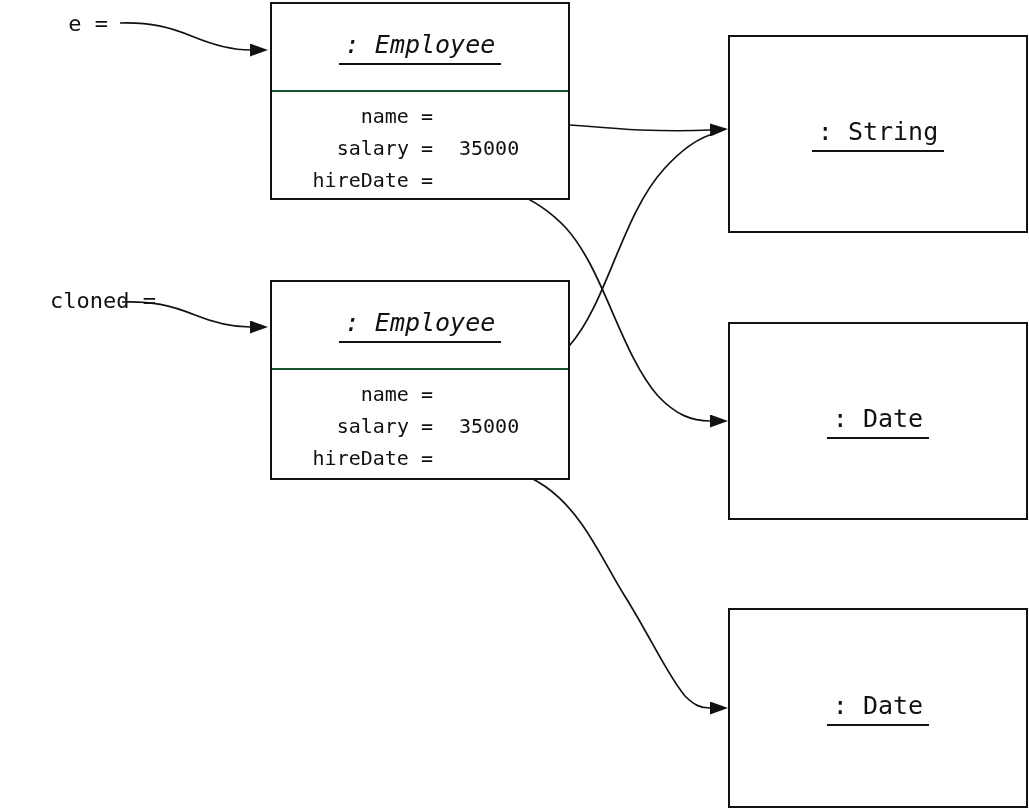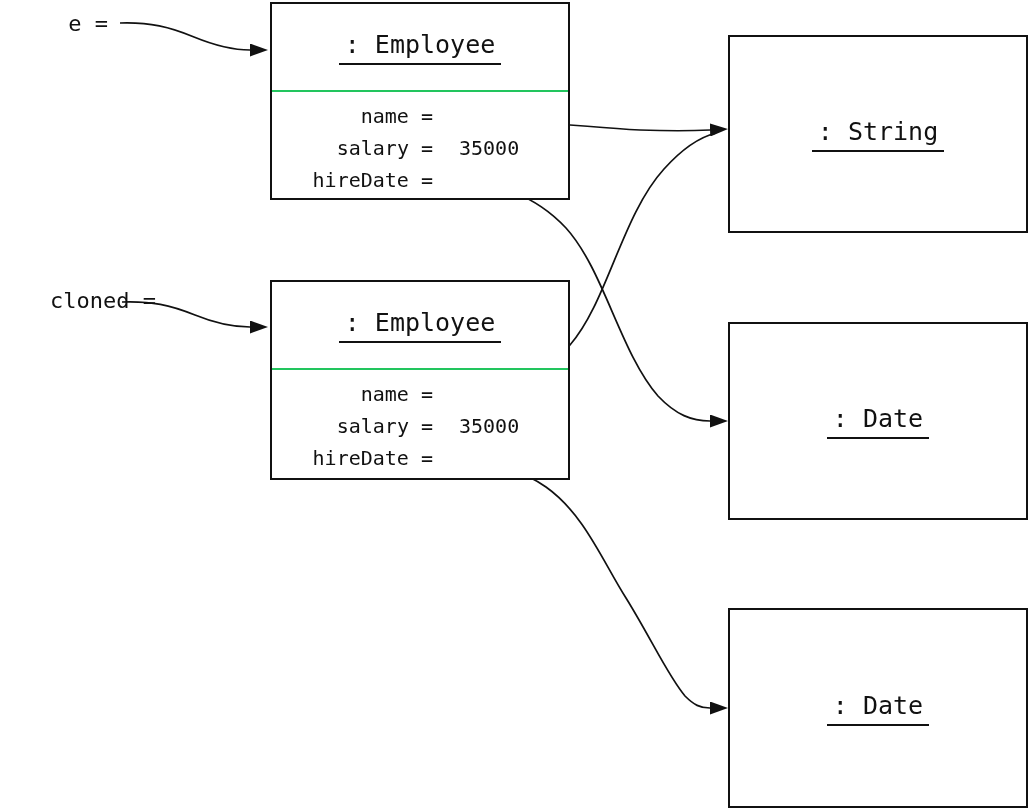--- a/index.html
+++ b/index.html
@@ -47,21 +47,22 @@
   #emp2 { left: 270px; top: 280px; width: 300px; height: 200px; }
   #str1 { left: 728px; top: 35px;  width: 300px; height: 198px; }
   #date1{ left: 728px; top: 322px; width: 300px; height: 198px; }
   #date2{ left: 728px; top: 608px; width: 300px; height: 200px; }
 
   .obj-header {
     height: 86px;
     display: flex;
     align-items: center;
     justify-content: center;
-    border-bottom: 2px solid #22c55e;
+    border-bottom: 2px solid #14532d;
+    font-style: italic;
   }
   .plain-box {
     height: 100%;
     display: flex;
     align-items: center;
     justify-content: center;
   }
   .obj-title {
     font-size: 25px;
     border-bottom: 2px solid #111111;

